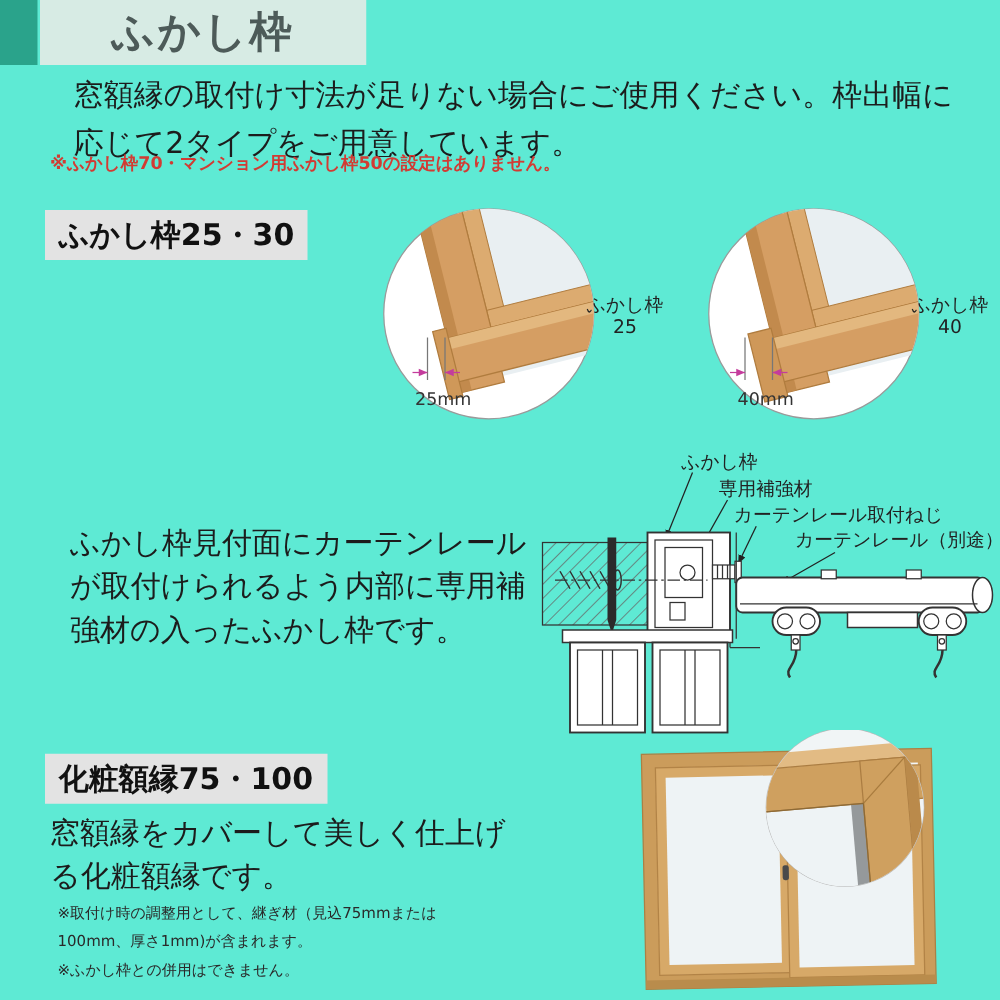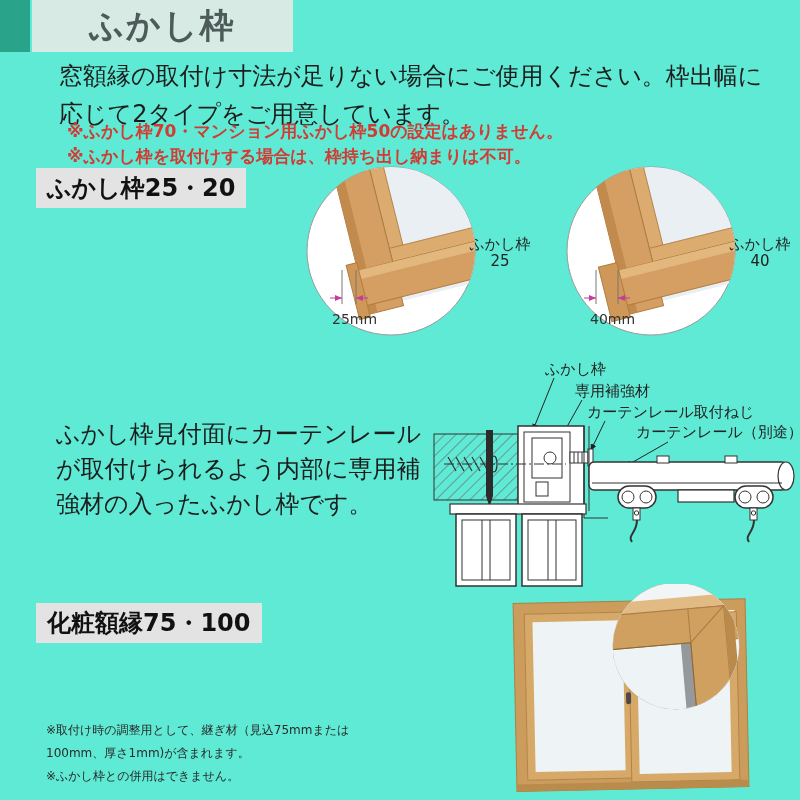--- a/index.html
+++ b/index.html
@@ -6,22 +6,22 @@
   .page{position:relative;width:800px;height:800px;background:#5eead4;overflow:hidden;
         font-family:"DejaVu Sans","Liberation Sans",sans-serif;color:#1c1c1c;}
   .abs{position:absolute;}
   
   .hdr-accent{left:0;top:0;width:30px;height:52px;background:#2aa38b;}
   .hdr-band{left:32px;top:0;width:261px;height:52px;background:#d7ebe4;
             display:flex;align-items:center;justify-content:center;}
   .hdr-title{font-size:34px;font-weight:bold;color:#4d5b59;letter-spacing:2px;}
   
   .intro{left:38px;top:57px;font-size:24px;line-height:38px;color:#1c1c1c;white-space:nowrap;margin-left:21px;}
-  .rednotes{left:40px;top:119px;font-size:17px;font-weight:bold;line-height:25px;
-            color:#d23b33;white-space:nowrap;margin-left:27px;}
+  .rednotes{left:40px;top:119px;font-size:14px;font-weight:bold;line-height:25px;
+            color:#d23b33;white-space:nowrap;}
   
   .sec-h{background:#e3e3e3;font-size:24px;font-weight:bold;color:#111;
          padding:4px 11px;white-space:nowrap;display:inline-block;}
   .h-fukashi{left:36px;top:168px;}
   .h-curtain{left:36px;top:371px;}
   .h-kesho{left:36px;top:603px;}
   
   .body-txt{font-size:24px;line-height:35px;color:#1c1c1c;white-space:nowrap;}
   .curtain-body{left:40px;top:417px;margin-left:16px;}
   .kesho-body{left:40px;top:649px;}
@@ -44,24 +44,23 @@
   <div class="abs hdr-band">
     <span class="hdr-title">ふかし枠</span>
   </div>
 
   <div class="abs intro">
     <div>窓額縁の取付け寸法が足りない場合にご使用ください。枠出幅に</div>
     <div>応じて2タイプをご用意しています。</div>
   </div>
   <div class="abs rednotes">
     <div>※ふかし枠70・マンション用ふかし枠50の設定はありません。</div>
-    <div>※ふかし枠を取付けする場合は、枠持ち出し納まりは不可。</div>
-  </div>
-
-  <div class="abs sec-h h-fukashi">ふかし枠25・20</div>
+  </div>
+
+  <div class="abs sec-h h-fukashi">ふかし枠25・30</div>
 
   <svg class="abs svg-c1" width="212" height="186" viewBox="0 0 212 186">
     <defs>
         <clipPath id="clipC1">
           <circle cx="95" cy="89" r="84"></circle>
         </clipPath>
       </defs>
     <circle cx="95" cy="89" r="84" fill="#ffffff" stroke="#9a9a9a" stroke-width="1"></circle>
     <g clip-path="url(#clipC1)">
       <g transform="rotate(-14 95 89)">
@@ -219,20 +218,24 @@
       <line x1="50" y1="164" x2="50" y2="224" stroke-width="1"></line>
         <line x1="58" y1="164" x2="58" y2="224" stroke-width="1"></line>
       <rect x="90" y="158" width="60" height="72" stroke-width="1.5"></rect>
       <rect x="96" y="164" width="48" height="60" stroke-width="1"></rect>
       <line x1="116" y1="164" x2="116" y2="224" stroke-width="1"></line>
         <line x1="124" y1="164" x2="124" y2="224" stroke-width="1"></line>
     </g>
   </svg>
 
   <div class="abs sec-h h-kesho">化粧額縁75・100</div>
+  <div class="abs body-txt kesho-body">
+    <div>窓額縁をカバーして美しく仕上げ</div>
+    <div>る化粧額縁です。</div>
+  </div>
   <div class="abs kesho-notes">
     <div>※取付け時の調整用として、継ぎ材（見込75mmまたは</div>
     <div>100mm、厚さ1mm)が含まれます。</div>
     <div>※ふかし枠との併用はできません。</div>
   </div>
 
   <svg class="abs svg-win" width="315" height="212" viewBox="0 0 315 212">
     <defs>
         <clipPath id="clipC3">
           <circle cx="191" cy="62" r="63"></circle>

